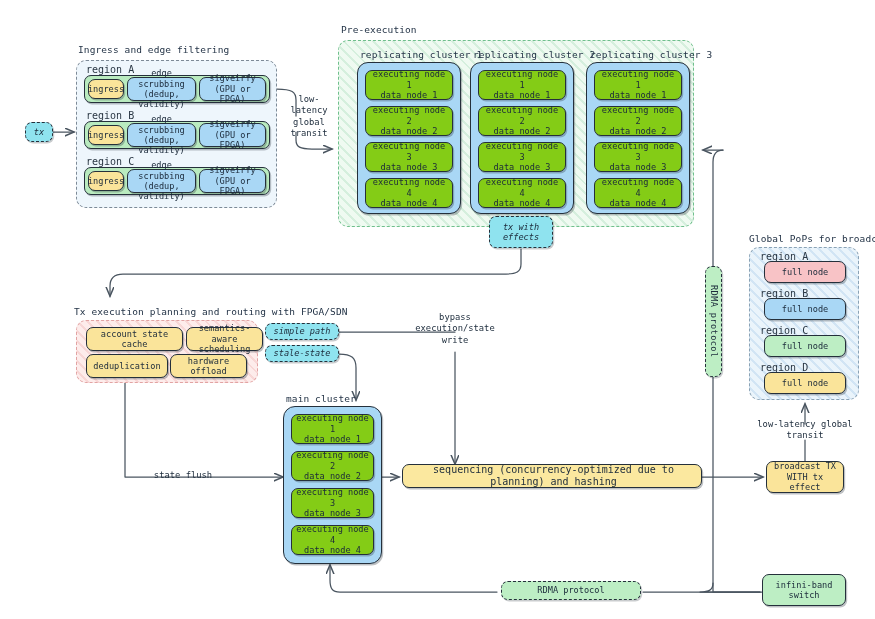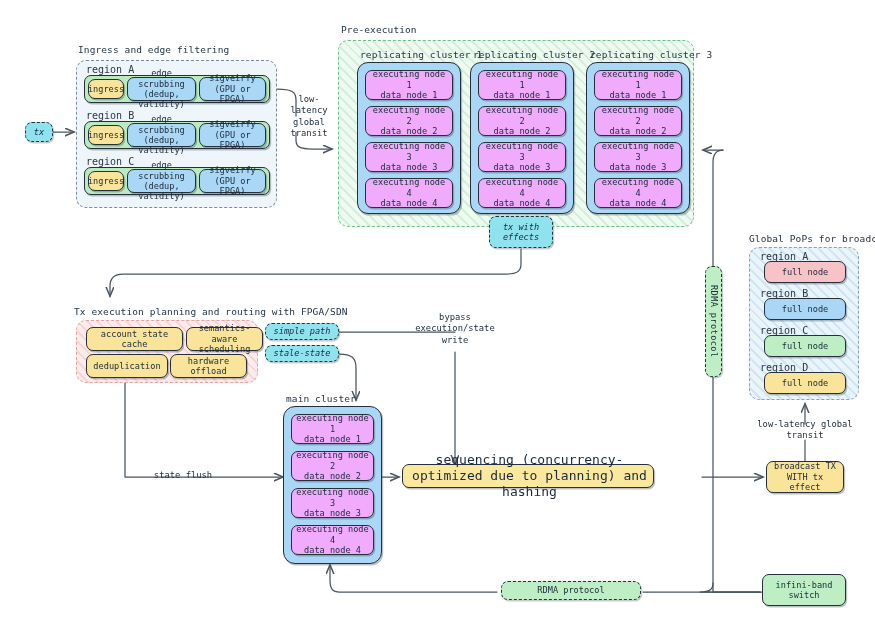--- a/index.html
+++ b/index.html
@@ -36,21 +36,21 @@
   }
 
   
   .box{
     border:1.5px solid #25303b;border-radius:7px;
     display:flex;align-items:center;justify-content:center;text-align:center;
     font-size:8.6px;line-height:1.22;padding:2px 3px;white-space:pre-line;
     box-shadow:1.2px 1.6px 0 rgba(40,50,60,.30);
   }
   .b-blue{background:#a9d7f5;}
-  .b-blue-d{background:#f0abfc;}
+  .b-blue-d{background:#84cc16;}
   .b-green{background:#b9ebbf;}
   .b-yellow{background:#fae49a;}
   .b-yellow2{background:#fbe89f;}
   .b-cyan{background:#8fe3ef;font-style:italic;}
   .b-pink{background:#f8c3c6;}
   .b-ltgreen{background:#bdeec4;}
 
   .dashbox{
     border:1.6px dashed #25303b;border-radius:7px;
     display:flex;align-items:center;justify-content:center;text-align:center;
@@ -235,21 +235,21 @@
   <div class="abs box b-blue" style="left:283px;top:406px;width:99px;height:158px;border-radius:12px;"></div>
   <div class="abs box b-blue-d" style="left:291px;top:414px;width:83px;height:30px;"><span>executing node 1
 data node 1</span></div>
   <div class="abs box b-blue-d" style="left:291px;top:451px;width:83px;height:30px;"><span>executing node 2
 data node 2</span></div>
   <div class="abs box b-blue-d" style="left:291px;top:488px;width:83px;height:30px;"><span>executing node 3
 data node 3</span></div>
   <div class="abs box b-blue-d" style="left:291px;top:525px;width:83px;height:30px;"><span>executing node 4
 data node 4</span></div>
 
-  <div class="abs box b-yellow2" style="left:402px;top:464px;width:252px;height:24px;font-size:13px;padding-left:6px;">
+  <div class="abs box b-yellow2" style="left:402px;top:464px;width:300px;height:24px;font-size:10px;padding-left:6px;">
     <span>sequencing (concurrency-optimized due to planning) and hashing</span>
   </div>
 
   <div class="grp-title" style="left:749px;top:233px;">Global PoPs for broadcast</div>
   <div class="abs group grp-blue hatch-blue" style="left:749px;top:247px;width:110px;height:153px;"></div>
 
   <div class="regionlabel" style="left:760px;top:251px;">region A</div>
   <div class="abs box b-pink" style="left:764px;top:261px;width:82px;height:22px;"><span>full node</span></div>
 
   <div class="regionlabel" style="left:760px;top:288px;">region B</div>

